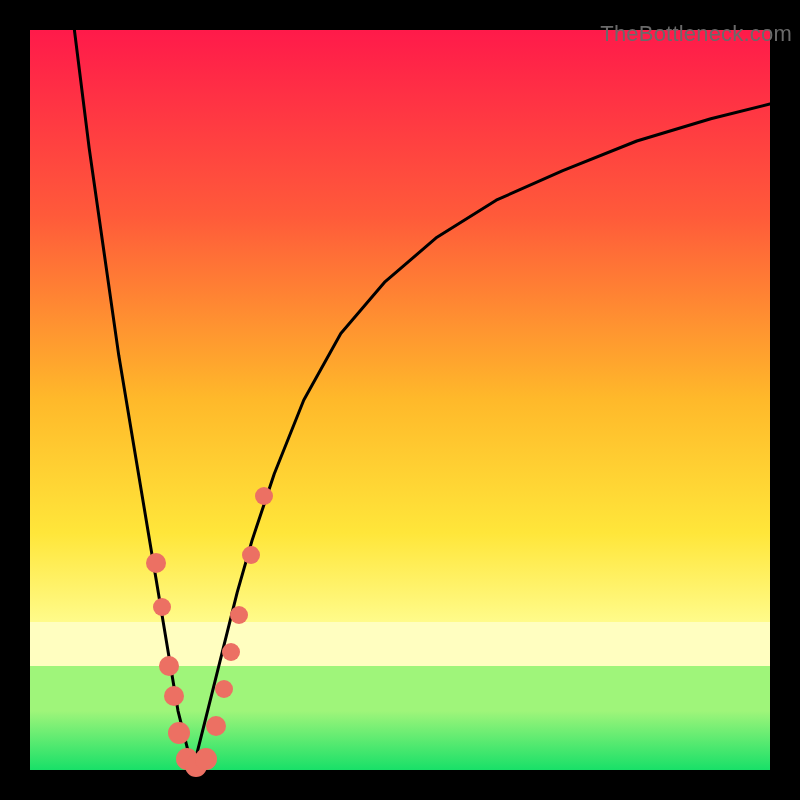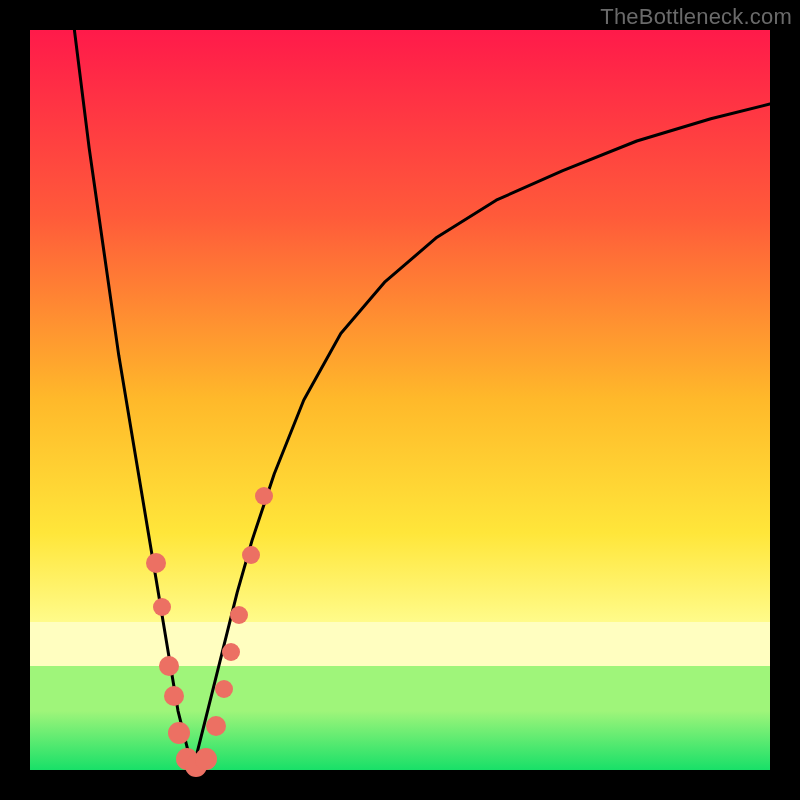--- a/index.html
+++ b/index.html
@@ -29,21 +29,21 @@
     left: 0; top: 0; right: 0; bottom: 0;
   }
   .curve-svg {
     position: absolute;
     left: 0; top: 0;
     width: 740px;
     height: 740px;
   }
   .watermark {
     position: absolute;
-    top: 4px;
+    top: 21px;
     right: 8px;
     color: #6a6a6a;
     font-size: 22px;
     letter-spacing: 0.2px;
     font-weight: 500;
   }
   .marker {
     position: absolute;
     border-radius: 50%;
     background: #ec7063;

